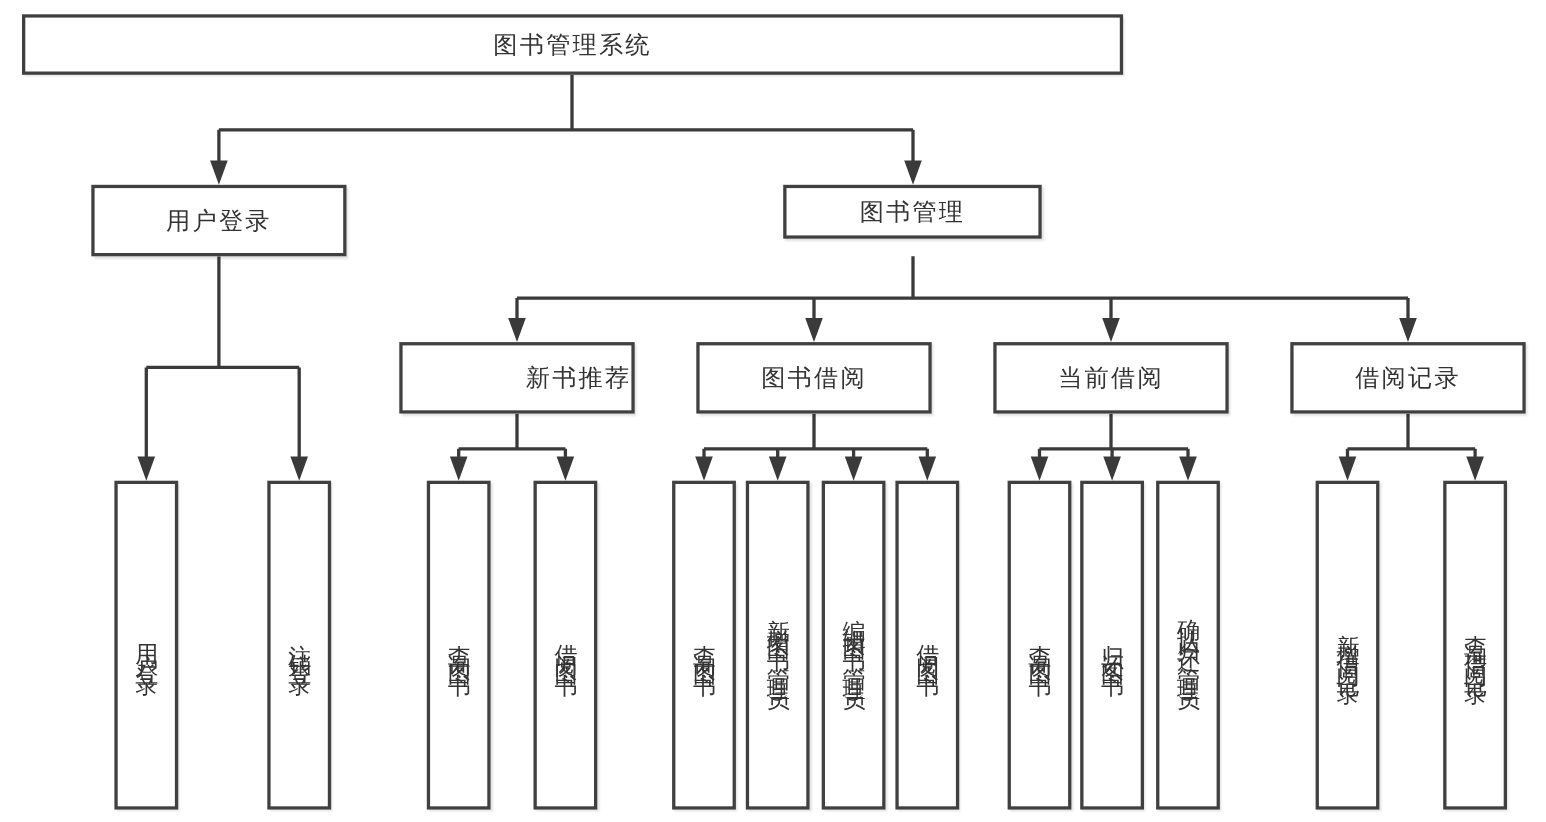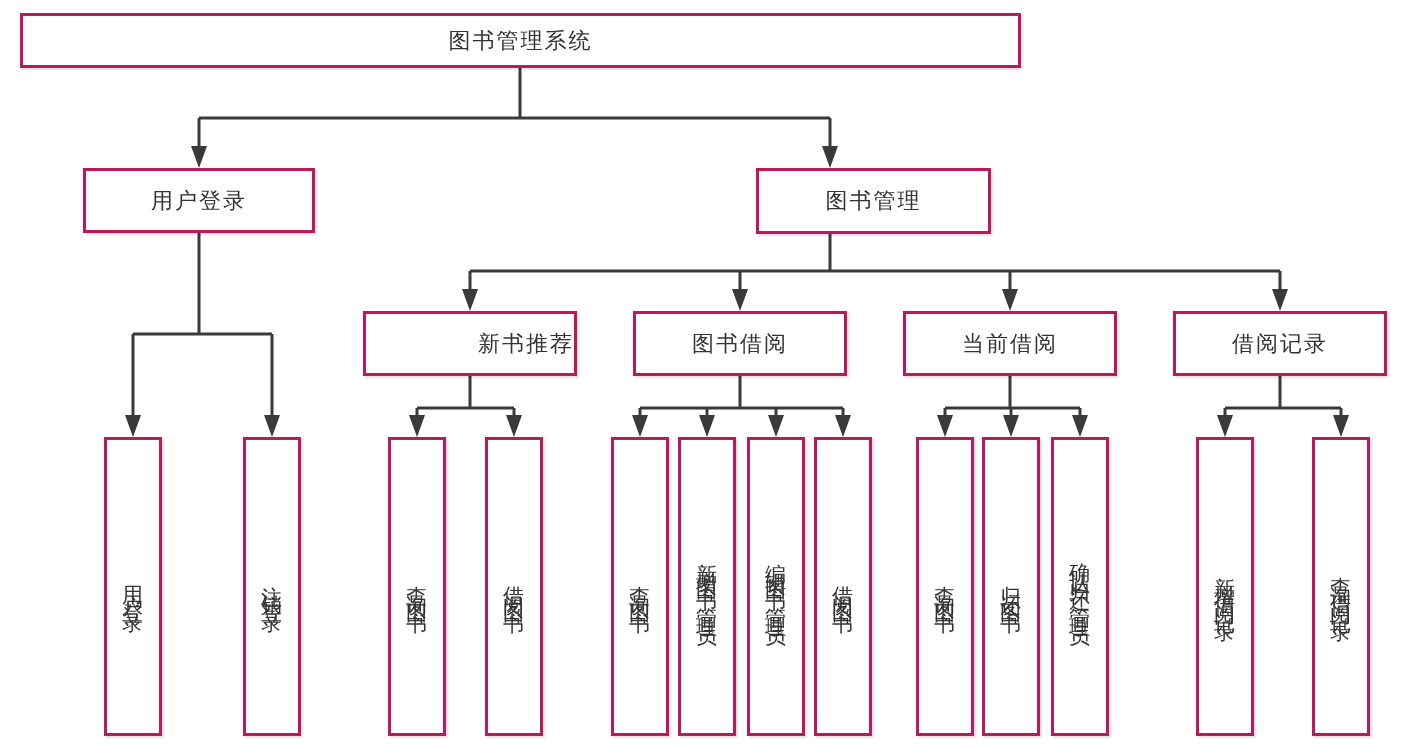--- a/index.html
+++ b/index.html
@@ -8,21 +8,21 @@
     width:1405px; height:747px;
     background:#ffffff;
     font-family:"Liberation Sans", sans-serif;
     overflow:hidden;
   }
   .conn-layer { position:absolute; left:0; top:0; width:1405px; height:747px; }
   .box {
     position:absolute;
     box-sizing:border-box;
     background:#ffffff;
-    border:3px solid #be185d;
+    border:3px solid #404040;
     box-shadow:2px 2px 2px rgba(0,0,0,0.12);
     display:flex;
     align-items:center;
     justify-content:center;
     color:#333333;
   }
   .h-label { font-size:22px; letter-spacing:2px; white-space:nowrap; }
   .leaf .v-label {
     writing-mode:vertical-rl;
     text-orientation:mixed;
@@ -87,21 +87,21 @@
     </g>
   </svg>
 
   <div class="box" style="left:20px; top:13px; width:1001px; height:55px;">
     <span class="h-label">图书管理系统</span>
   </div>
 
   <div class="box" style="left:83px; top:168px; width:232px; height:65px;">
     <span class="h-label">用户登录</span>
   </div>
-  <div class="box" style="left:756px; top:168px; width:235px; height:66px;">
+  <div class="box" style="left:712px; top:168px; width:235px; height:49px;">
     <span class="h-label">图书管理</span>
   </div>
 
   <div class="box" style="left:363px; top:311px; width:214px; height:65px;justify-content:flex-end;">
     <span class="h-label">新书推荐</span>
   </div>
   <div class="box" style="left:633px; top:311px; width:214px; height:65px;">
     <span class="h-label">图书借阅</span>
   </div>
   <div class="box" style="left:903px; top:311px; width:214px; height:65px;">

